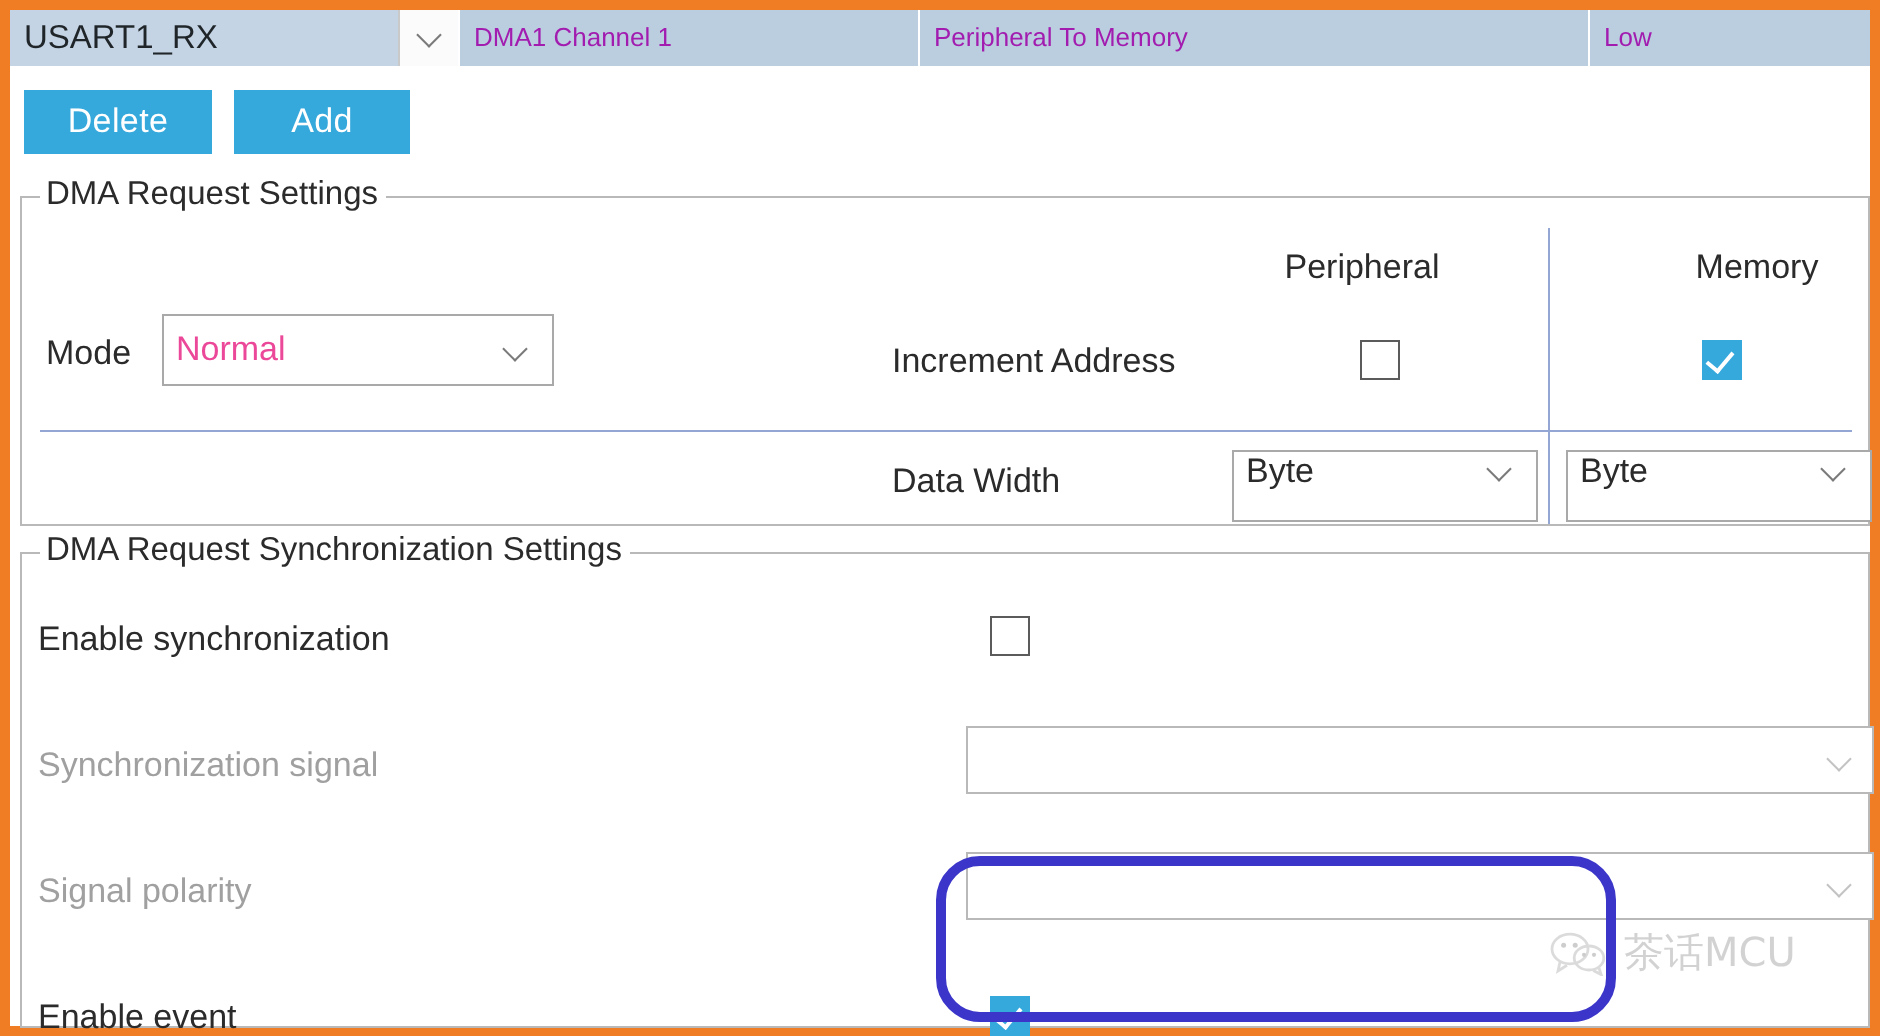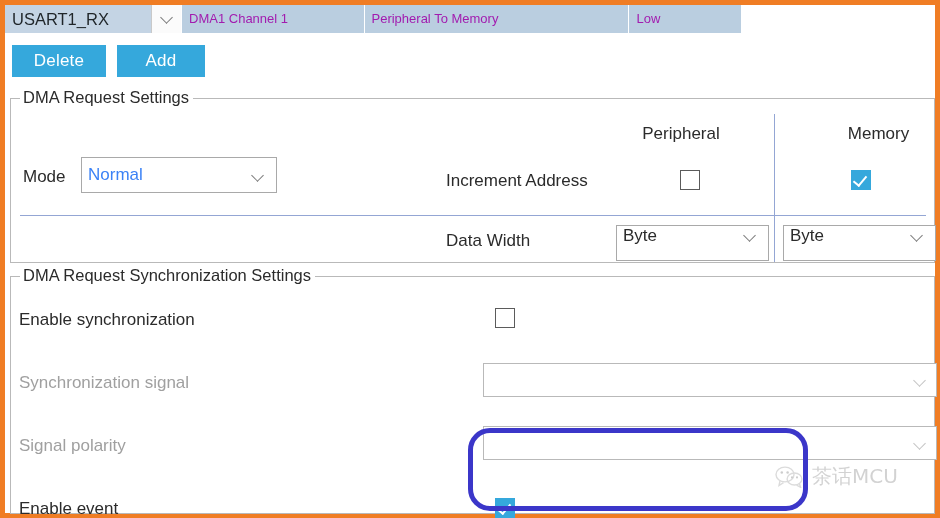--- a/index.html
+++ b/index.html
@@ -20,21 +20,21 @@
     left: 0; top: 0;
     width: 940px; height: 518px;
     border: 5px solid #f07d24;
     background: #ffffff;
   }
 
   
   #header-row {
     position: absolute;
     left: 0; top: 0;
-    width: 736px; height: 28px;
+    width: 930px; height: 28px;
     display: flex;
     align-items: flex-start;
   }
   .hdr-cell {
     background: #bacee0;
     color: #a21caf;
     font-size: 13px;
     line-height: 28px;
     padding-left: 7px;
     white-space: nowrap;
@@ -145,21 +145,21 @@
     width: 196px; height: 36px;
     border: 1px solid #a9a9a9;
     background: #ffffff;
     display: flex;
     align-items: center;
   }
   #select-mode .sel-text {
     flex: 1;
     padding-left: 6px;
     font-size: 17px;
-    color: #3b82f6;
+    color: #ec4899;
   }
   #select-mode .sel-arrow { padding-right: 14px; }
 
   #label-increment {
     position: absolute;
     left: 435px; top: 72px;
     font-size: 17px;
   }
   #label-datawidth {
     position: absolute;

